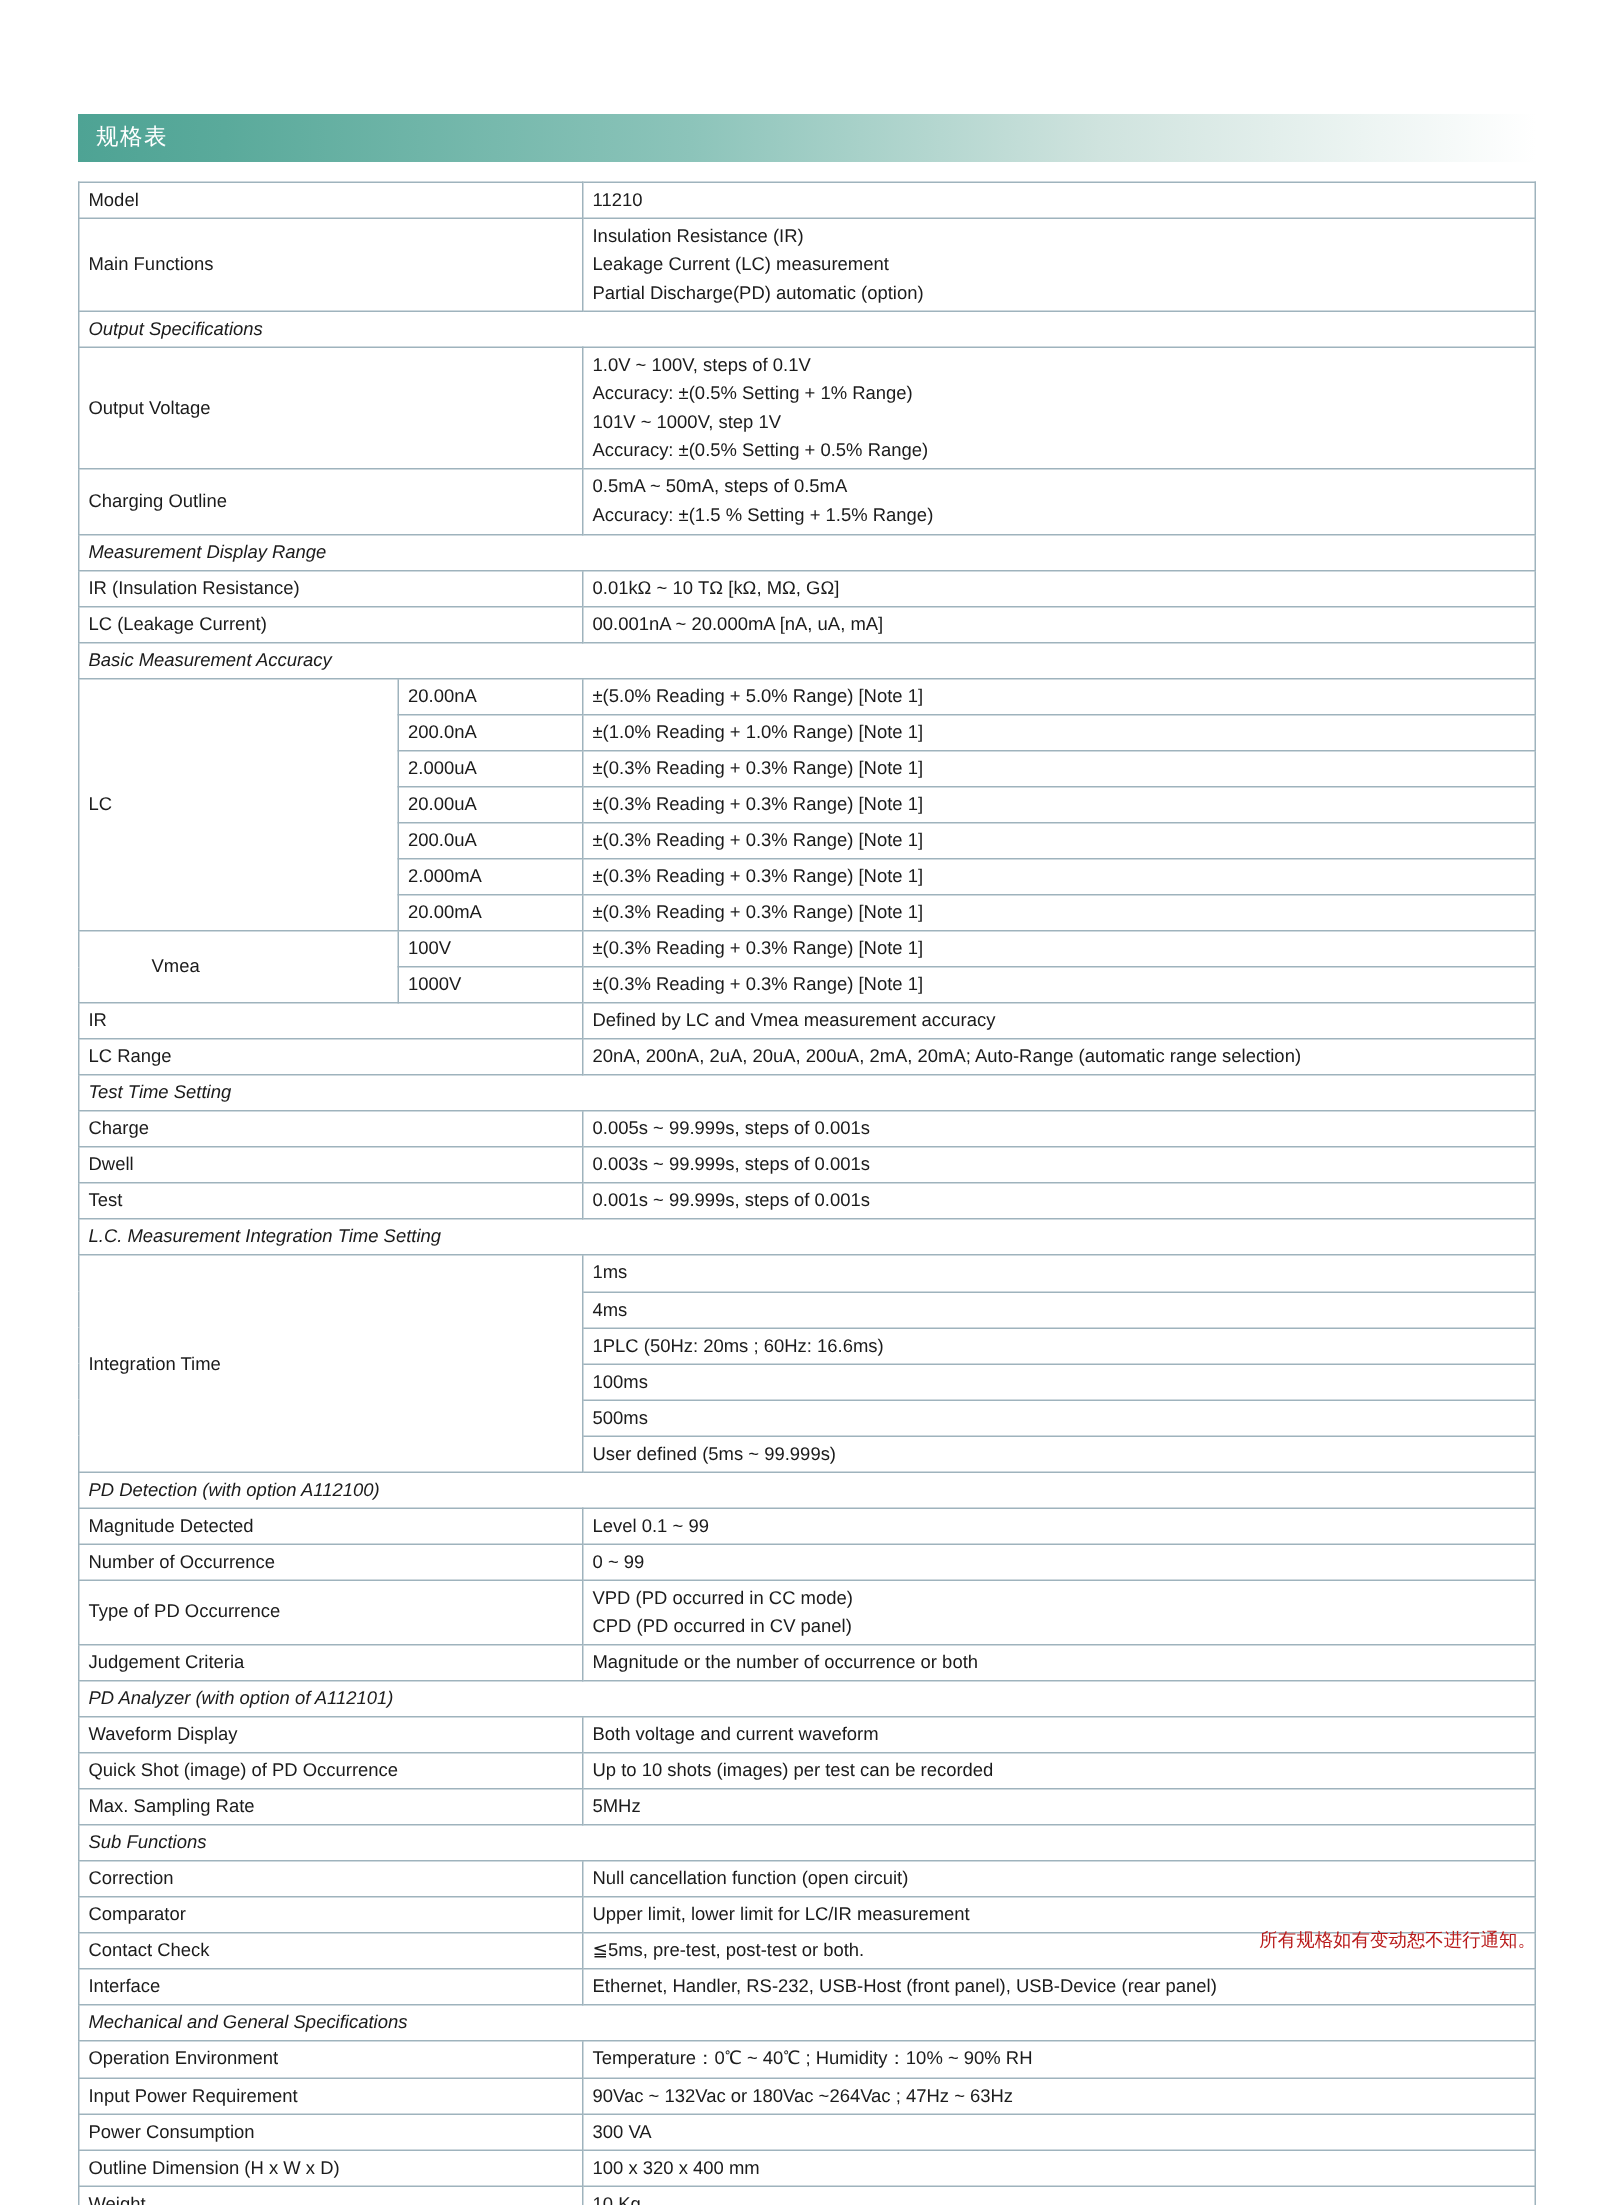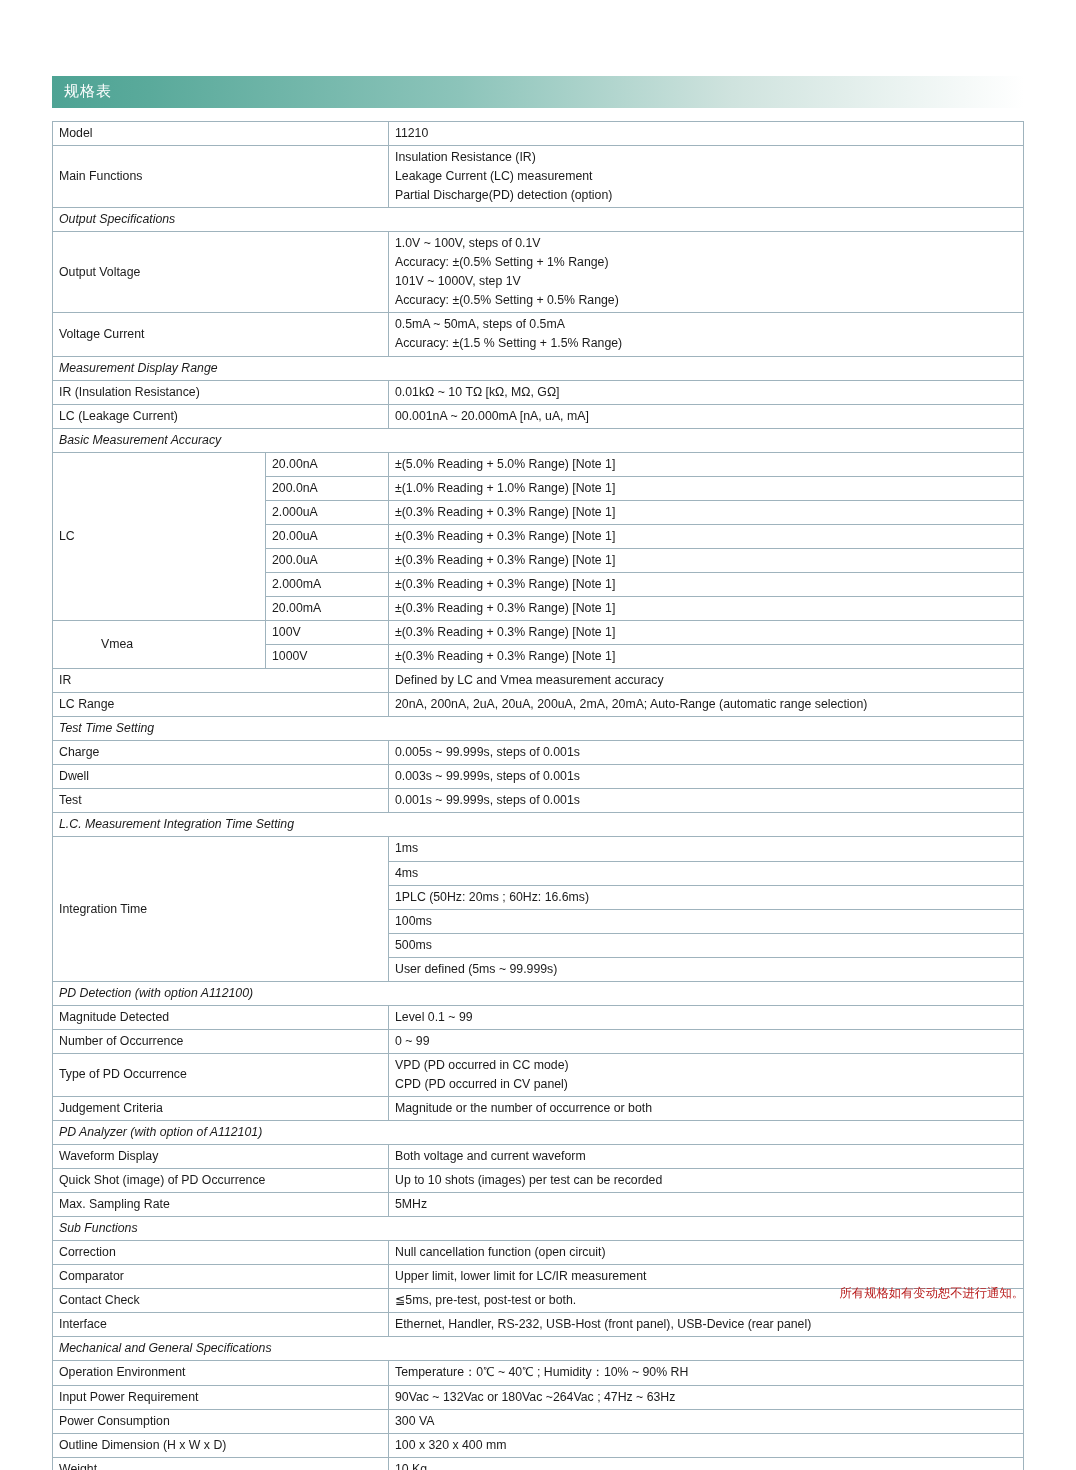--- a/index.html
+++ b/index.html
@@ -105,37 +105,37 @@
           <td class="lbl" colspan="2">Model</td>
           <td class="val multi">
             <div>11210</div>
           </td>
         </tr>
         <tr>
           <td class="lbl" colspan="2">Main Functions</td>
           <td class="val multi">
             <div>Insulation Resistance (IR)</div>
             <div>Leakage Current (LC) measurement</div>
-            <div>Partial Discharge(PD) detection (option)</div>
+            <div>Partial Discharge(PD) automatic (option)</div>
           </td>
         </tr>
         <tr>
           <td class="sect" colspan="3">Output Specifications</td>
         </tr>
         <tr>
           <td class="lbl" colspan="2">Output Voltage</td>
           <td class="val multi">
             <div>1.0V ~ 100V, steps of 0.1V</div>
             <div>Accuracy: ±(0.5% Setting + 1% Range)</div>
             <div>101V ~ 1000V, step 1V</div>
             <div>Accuracy: ±(0.5% Setting + 0.5% Range)</div>
           </td>
         </tr>
         <tr>
-          <td class="lbl" colspan="2">Voltage Current</td>
+          <td class="lbl" colspan="2">Charging Outline</td>
           <td class="val multi">
             <div>0.5mA ~ 50mA, steps of 0.5mA</div>
             <div>Accuracy: ±(1.5 % Setting + 1.5% Range)</div>
           </td>
         </tr>
         <tr>
           <td class="sect" colspan="3">Measurement Display Range</td>
         </tr>
         <tr>
           <td class="lbl" colspan="2">IR (Insulation Resistance)</td>

